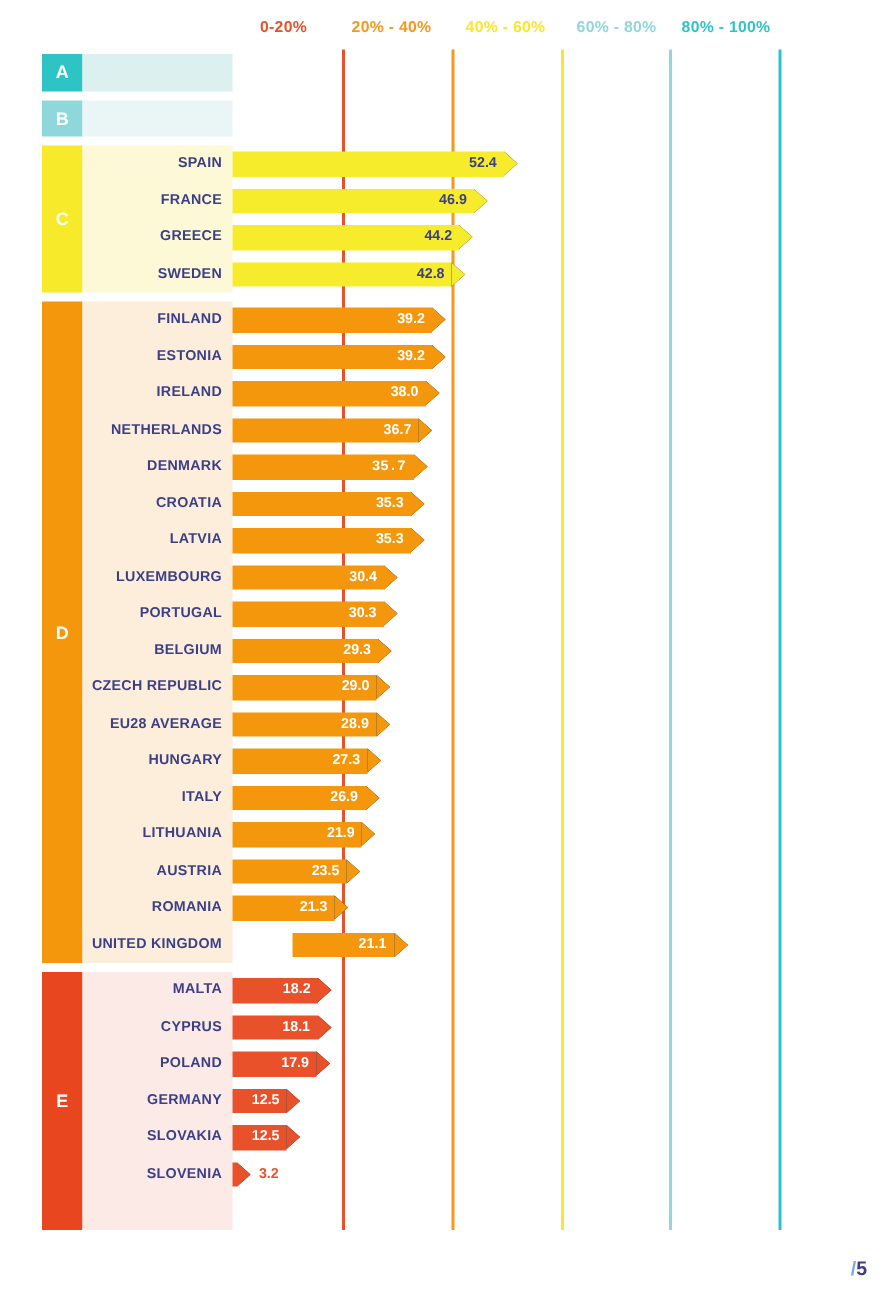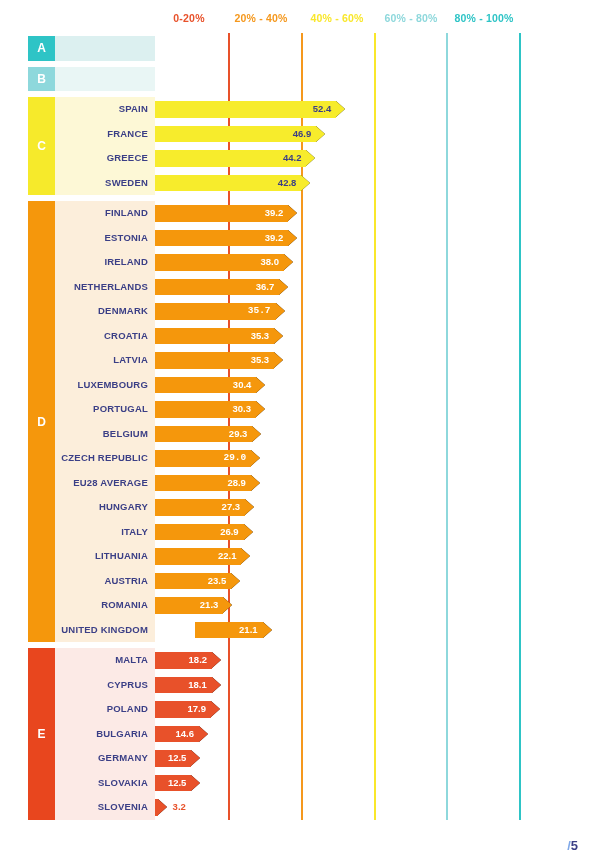--- a/index.html
+++ b/index.html
@@ -374,21 +374,21 @@
         </div>
         <div class="row">
           <div class="row-label">CZECH REPUBLIC</div>
           <div class="bar-wrap" style="width: 105.27px;">
             <div class="bar">
               <div class="bar-body" style="background: rgb(245, 151, 12);"></div>
               <div class="bar-tip">
                 <div style="position: absolute; right: 0px; top: 0px; width: 0px; height: 0px; border-top: 8.25px solid transparent; border-bottom: 8.25px solid transparent; border-left: 9px solid rgb(245, 151, 12);"></div>
               </div>
               <style></style>
-              <div class="bar-val inside" style="color: rgb(255, 255, 255); font-family: Liberation Mono, monospace;">29.0</div>
+              <div class="bar-val inside" style="color: rgb(255, 255, 255);">29.0</div>
             </div>
           </div>
         </div>
         <div class="row">
           <div class="row-label">EU28 AVERAGE</div>
           <div class="bar-wrap" style="width: 104.907px;">
             <div class="bar">
               <div class="bar-body" style="background: rgb(245, 151, 12);"></div>
               <div class="bar-tip">
                 <div style="position: absolute; right: 0px; top: 0px; width: 0px; height: 0px; border-top: 8.25px solid transparent; border-bottom: 8.25px solid transparent; border-left: 9px solid rgb(245, 151, 12);"></div>
@@ -426,21 +426,21 @@
         </div>
         <div class="row">
           <div class="row-label">LITHUANIA</div>
           <div class="bar-wrap" style="width: 95.469px;">
             <div class="bar">
               <div class="bar-body" style="background: rgb(245, 151, 12);"></div>
               <div class="bar-tip">
                 <div style="position: absolute; right: 0px; top: 0px; width: 0px; height: 0px; border-top: 8.25px solid transparent; border-bottom: 8.25px solid transparent; border-left: 9px solid rgb(245, 151, 12);"></div>
               </div>
               <style></style>
-              <div class="bar-val inside" style="color: rgb(255, 255, 255);">22.1</div>
+              <div class="bar-val inside" style="color: rgb(255, 255, 255);">21.9</div>
             </div>
           </div>
         </div>
         <div class="row">
           <div class="row-label">AUSTRIA</div>
           <div class="bar-wrap" style="width: 85.305px;">
             <div class="bar">
               <div class="bar-body" style="background: rgb(245, 151, 12);"></div>
               <div class="bar-tip">
                 <div style="position: absolute; right: 0px; top: 0px; width: 0px; height: 0px; border-top: 8.25px solid transparent; border-bottom: 8.25px solid transparent; border-left: 9px solid rgb(245, 151, 12);"></div>
@@ -515,33 +515,20 @@
               <div class="bar-body" style="background: rgb(232, 81, 42);"></div>
               <div class="bar-tip">
                 <div style="position: absolute; right: 0px; top: 0px; width: 0px; height: 0px; border-top: 8.25px solid transparent; border-bottom: 8.25px solid transparent; border-left: 9px solid rgb(232, 81, 42);"></div>
               </div>
               <style></style>
               <div class="bar-val inside" style="color: rgb(255, 255, 255);">17.9</div>
             </div>
           </div>
         </div>
         <div class="row">
-          <div class="row-label">BULGARIA</div>
-          <div class="bar-wrap" style="width: 52.998px;">
-            <div class="bar">
-              <div class="bar-body" style="background: rgb(232, 81, 42);"></div>
-              <div class="bar-tip">
-                <div style="position: absolute; right: 0px; top: 0px; width: 0px; height: 0px; border-top: 8.25px solid transparent; border-bottom: 8.25px solid transparent; border-left: 9px solid rgb(232, 81, 42);"></div>
-              </div>
-              <style></style>
-              <div class="bar-val inside" style="color: rgb(255, 255, 255);">14.6</div>
-            </div>
-          </div>
-        </div>
-        <div class="row">
           <div class="row-label">GERMANY</div>
           <div class="bar-wrap" style="width: 45.375px;">
             <div class="bar">
               <div class="bar-body" style="background: rgb(232, 81, 42);"></div>
               <div class="bar-tip">
                 <div style="position: absolute; right: 0px; top: 0px; width: 0px; height: 0px; border-top: 8.25px solid transparent; border-bottom: 8.25px solid transparent; border-left: 9px solid rgb(232, 81, 42);"></div>
               </div>
               <style></style>
               <div class="bar-val inside" style="color: rgb(255, 255, 255);">12.5</div>
             </div>

